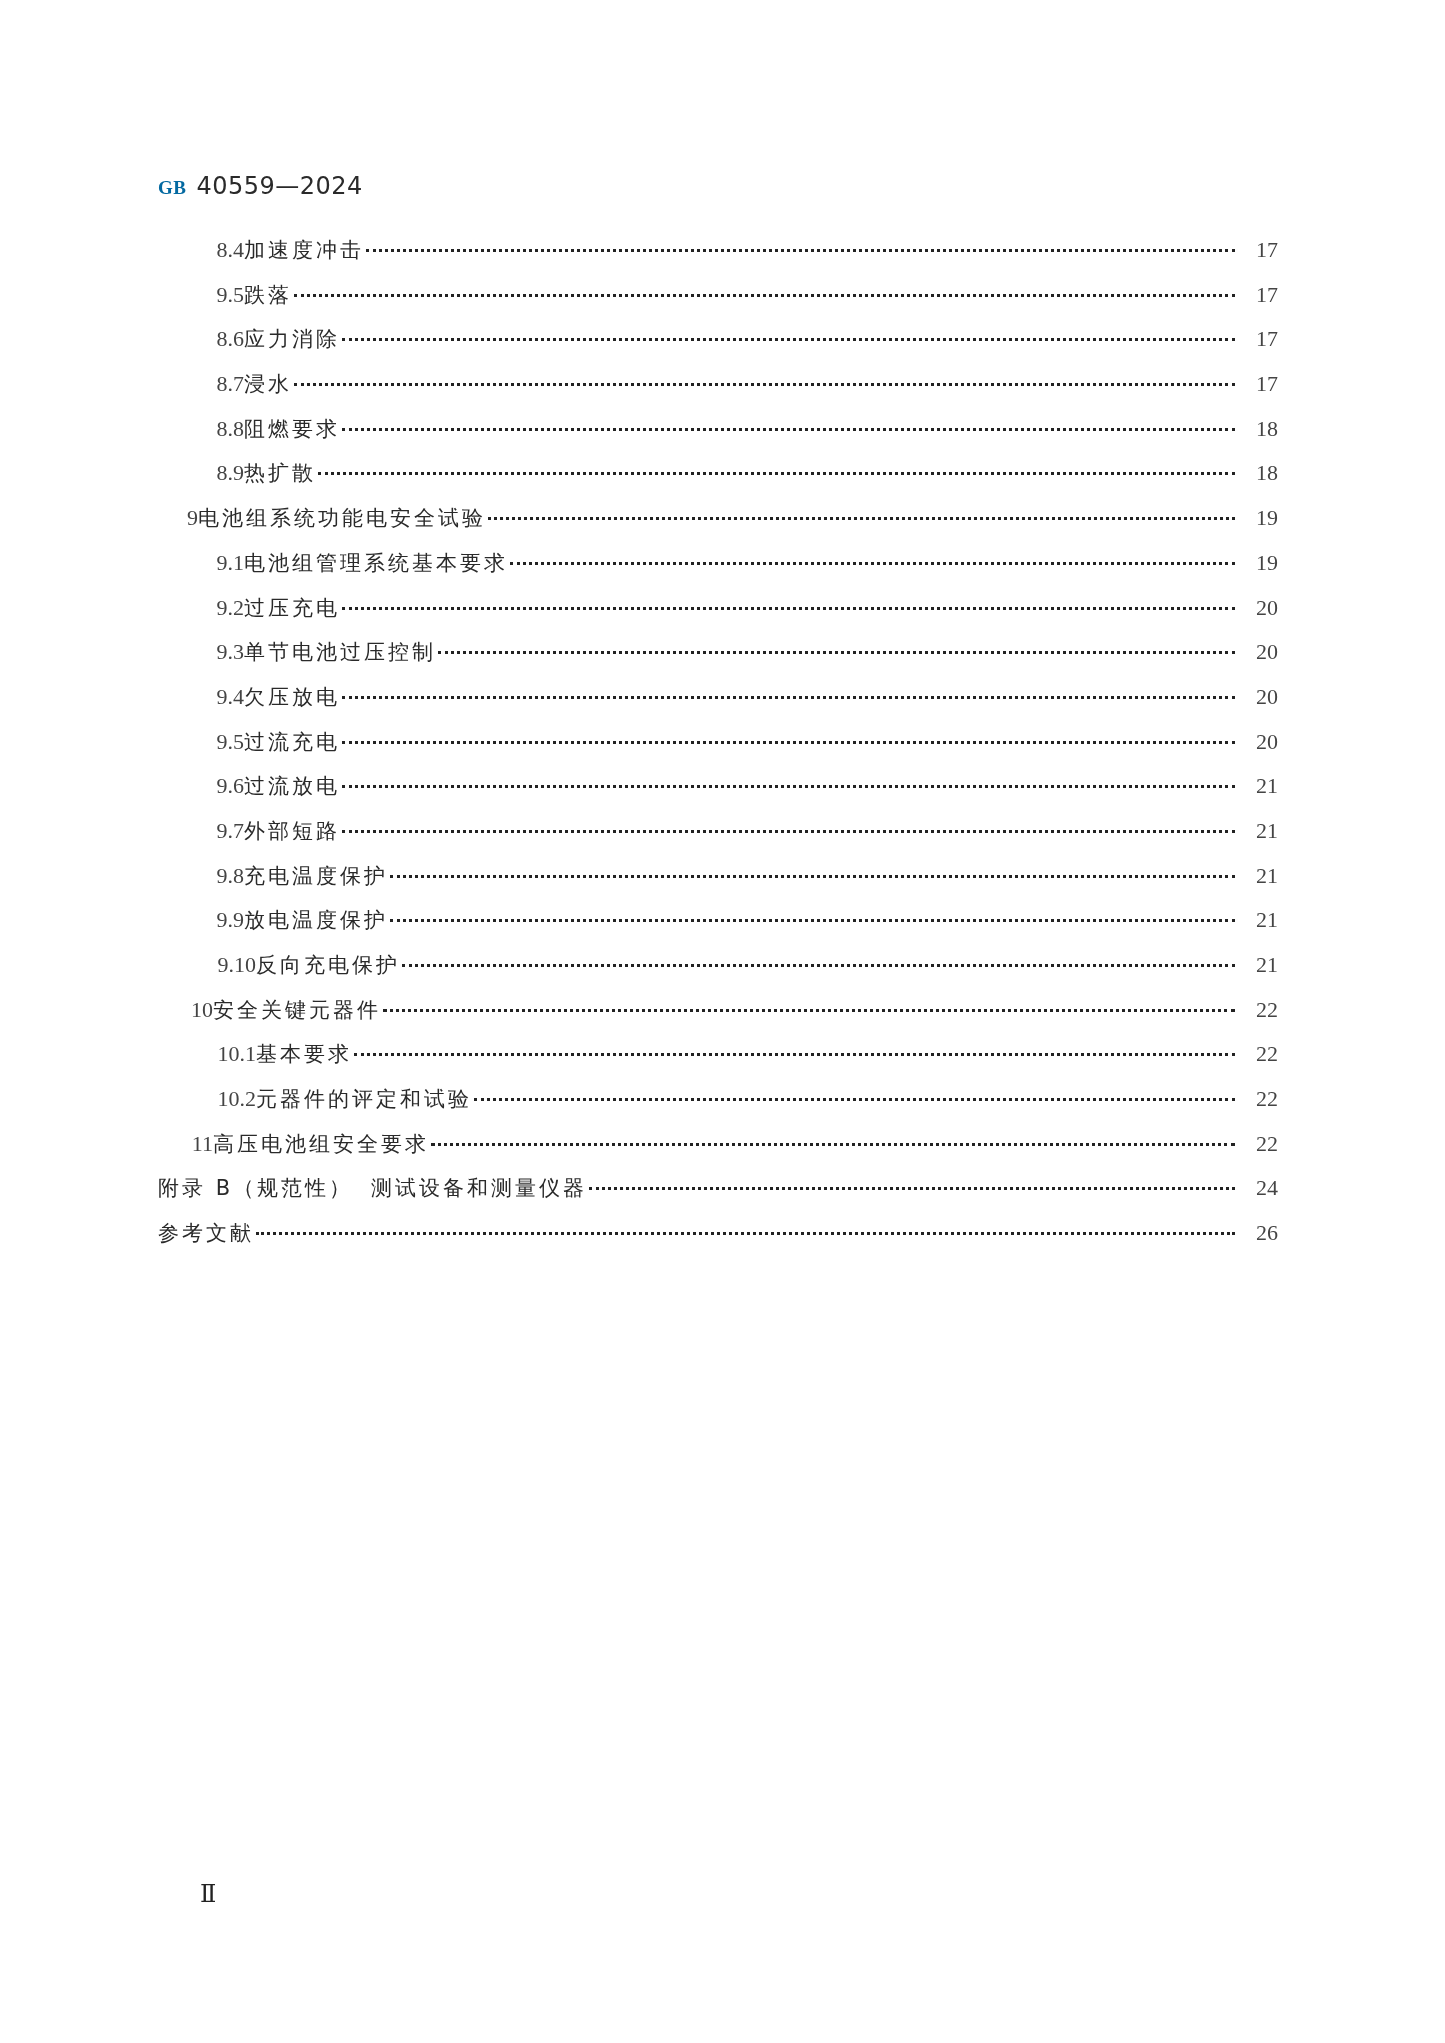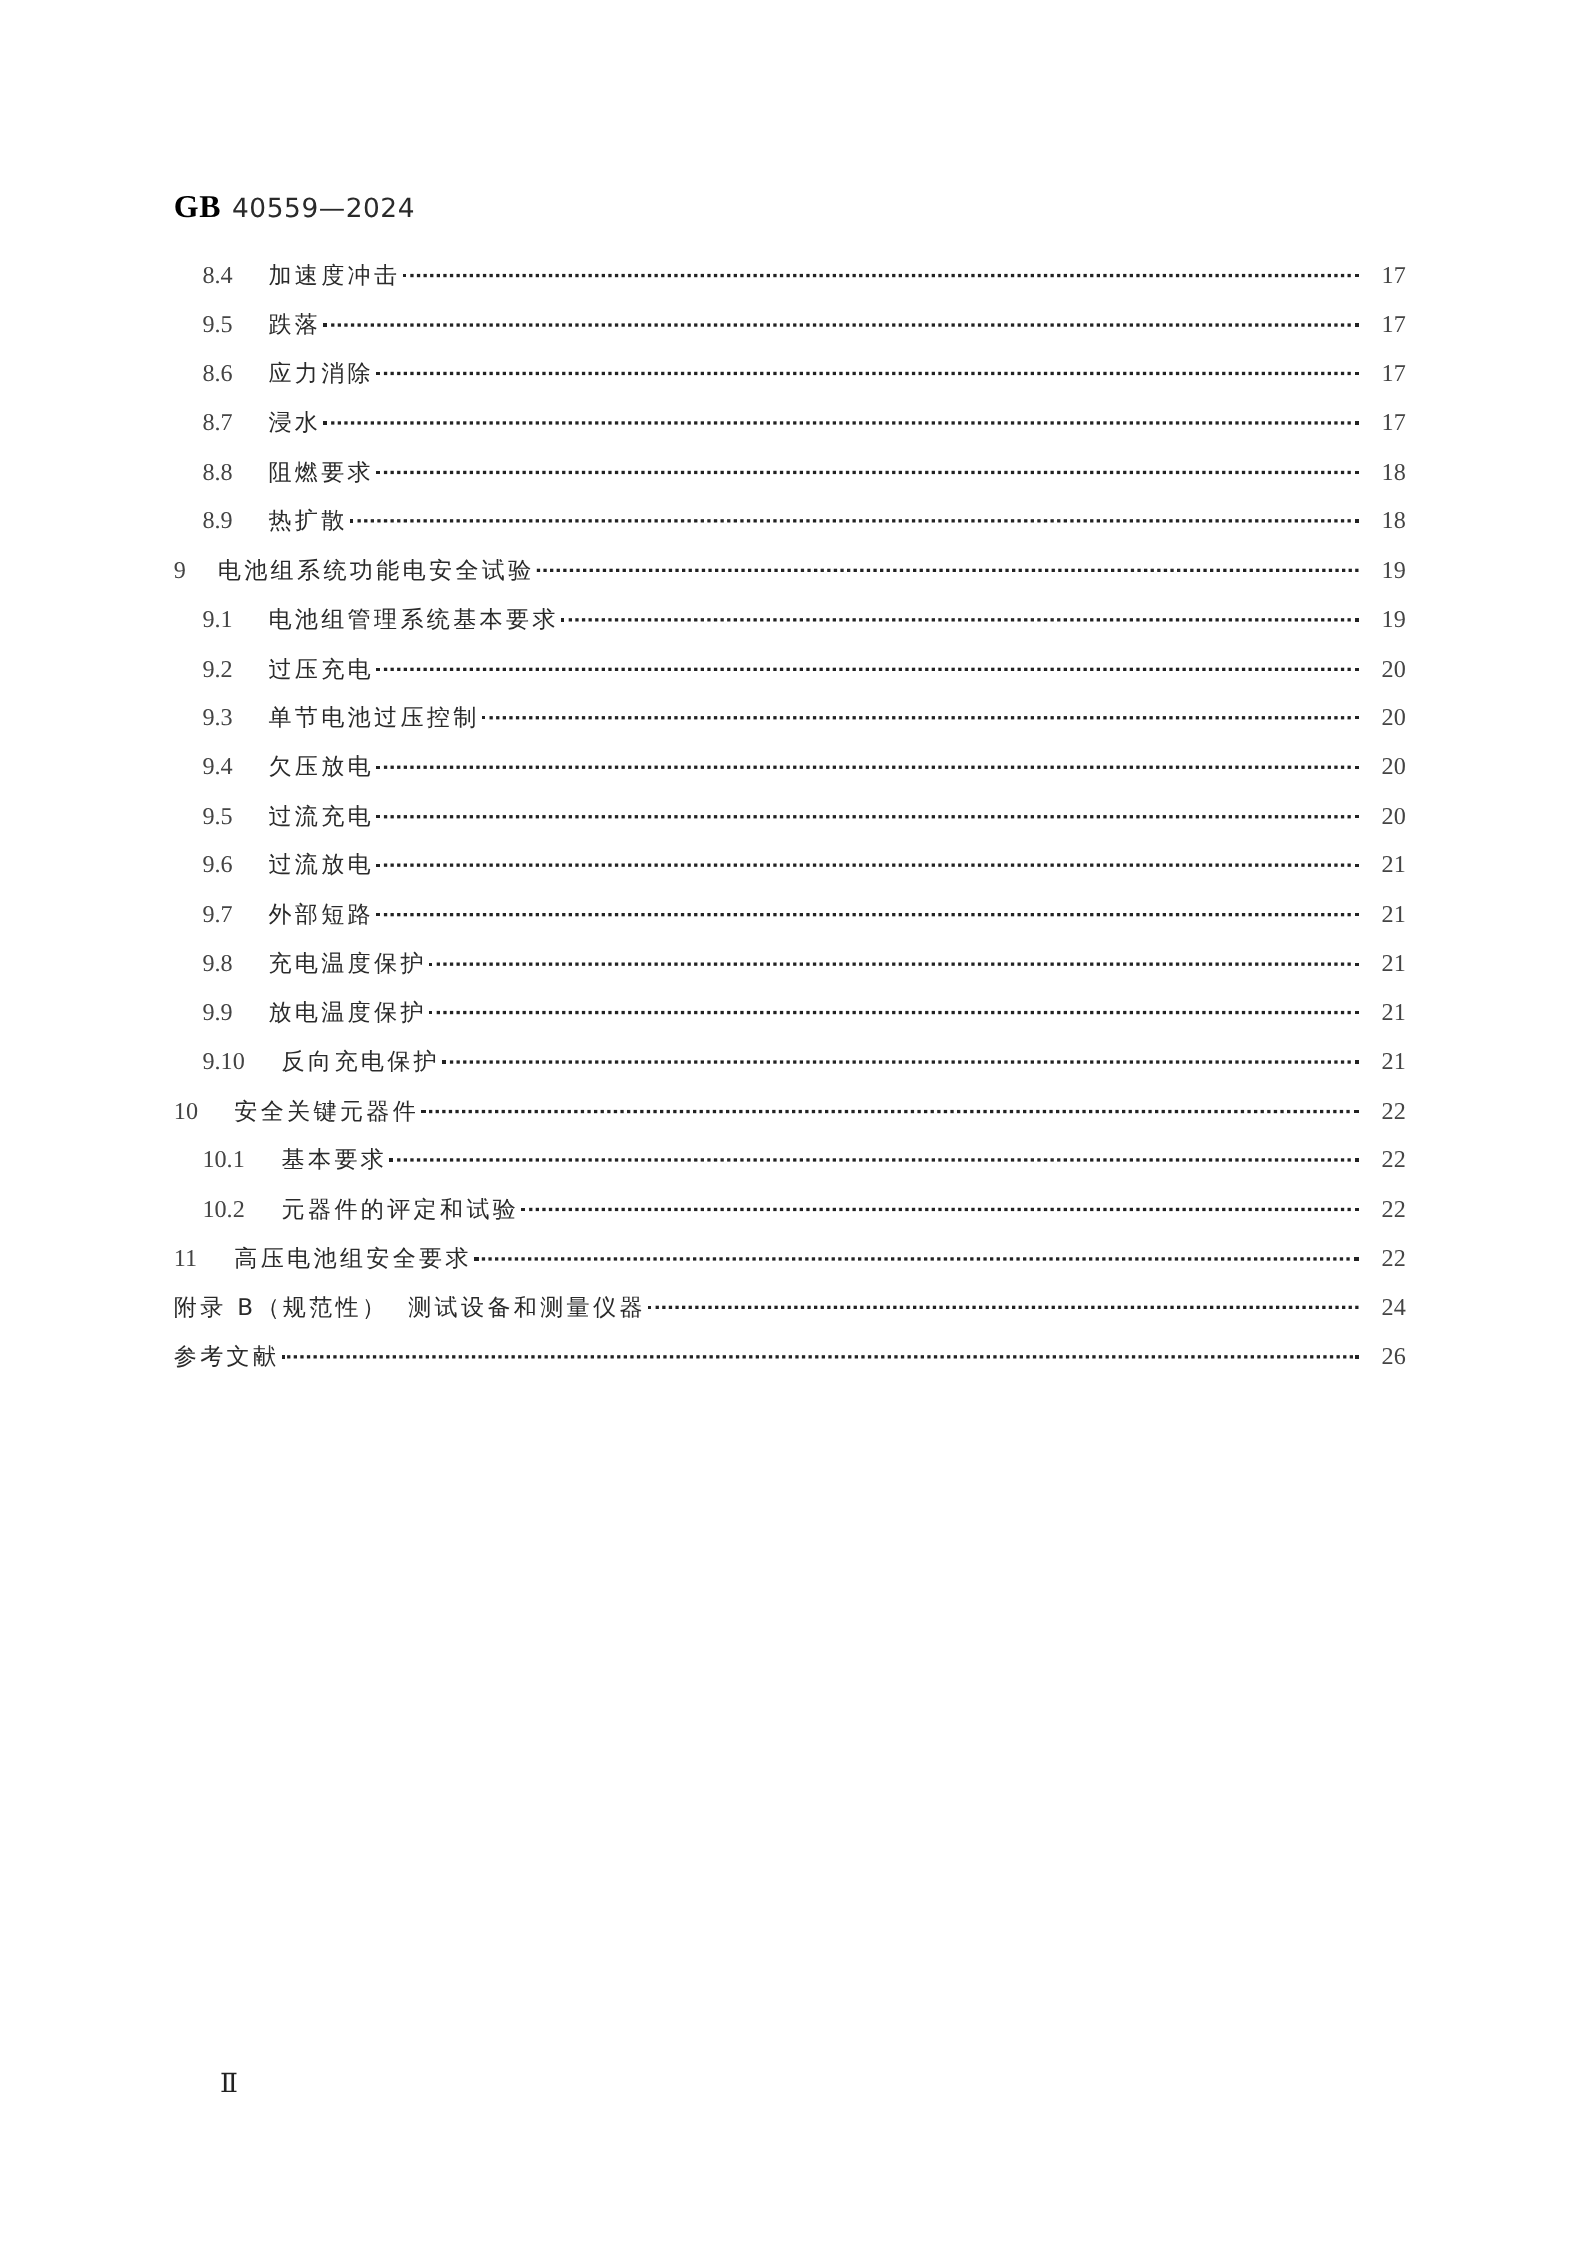--- a/index.html
+++ b/index.html
@@ -18,23 +18,23 @@
     .header {
       position: absolute;
       left: 158px;
       top: 172px;
       font-size: 21px;
       letter-spacing: 0.5px;
     }
     .header .gb {
       font-family: "Liberation Serif", "DejaVu Serif", serif;
       font-weight: bold;
-      font-size: 29px;
+      font-size: 19px;
       margin-right: 10px;
-      color: #000000;
+      color: #0369a1;
     }
     .header .num {
       font-family: "DejaVu Sans", "Liberation Sans", sans-serif;
       font-size: 24px;
       color: #2a2a2a;
     }
     .toc {
       position: absolute;
       left: 158px;
       top: 236px;
@@ -46,20 +46,21 @@
       height: 44.7px;
       font-size: 21px;
       white-space: nowrap;
     }
     .toc-row.lvl2 { padding-left: 26px; }
     .toc-row .no {
       font-family: "Liberation Serif", "DejaVu Serif", serif;
       color: #444;
       font-size: 22px;
       display: inline-block;
+      text-align: right;
     }
     .toc-row.lvl1 .no { min-width: 40px; }
     .toc-row.lvl1.wide .no { min-width: 55px; }
     .toc-row.lvl2 .no { min-width: 60px; }
     .toc-row.lvl2.wide .no { min-width: 72px; }
     .toc-row .title {
       letter-spacing: 3px;
       color: #2a2a2a;
       font-family: "DejaVu Sans", "Liberation Sans", sans-serif;
       font-weight: normal;

